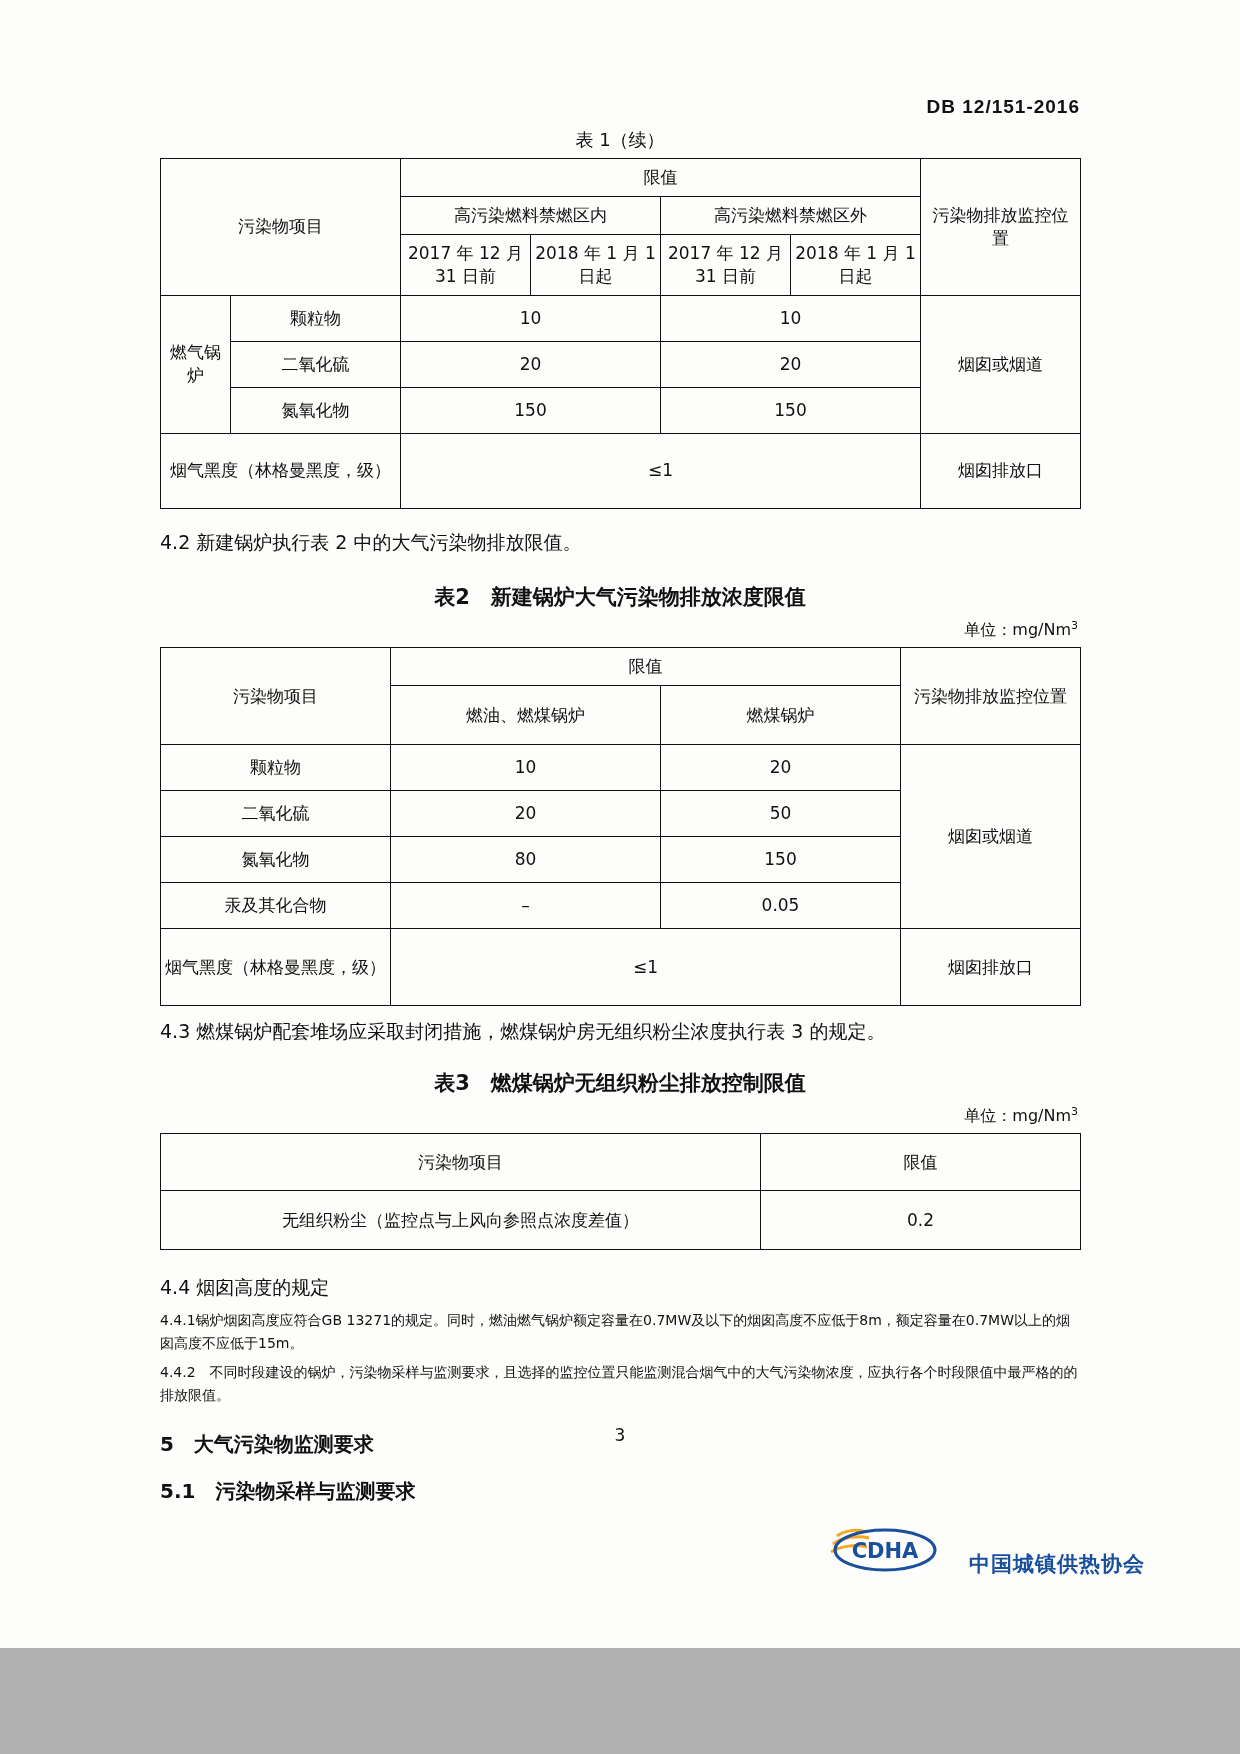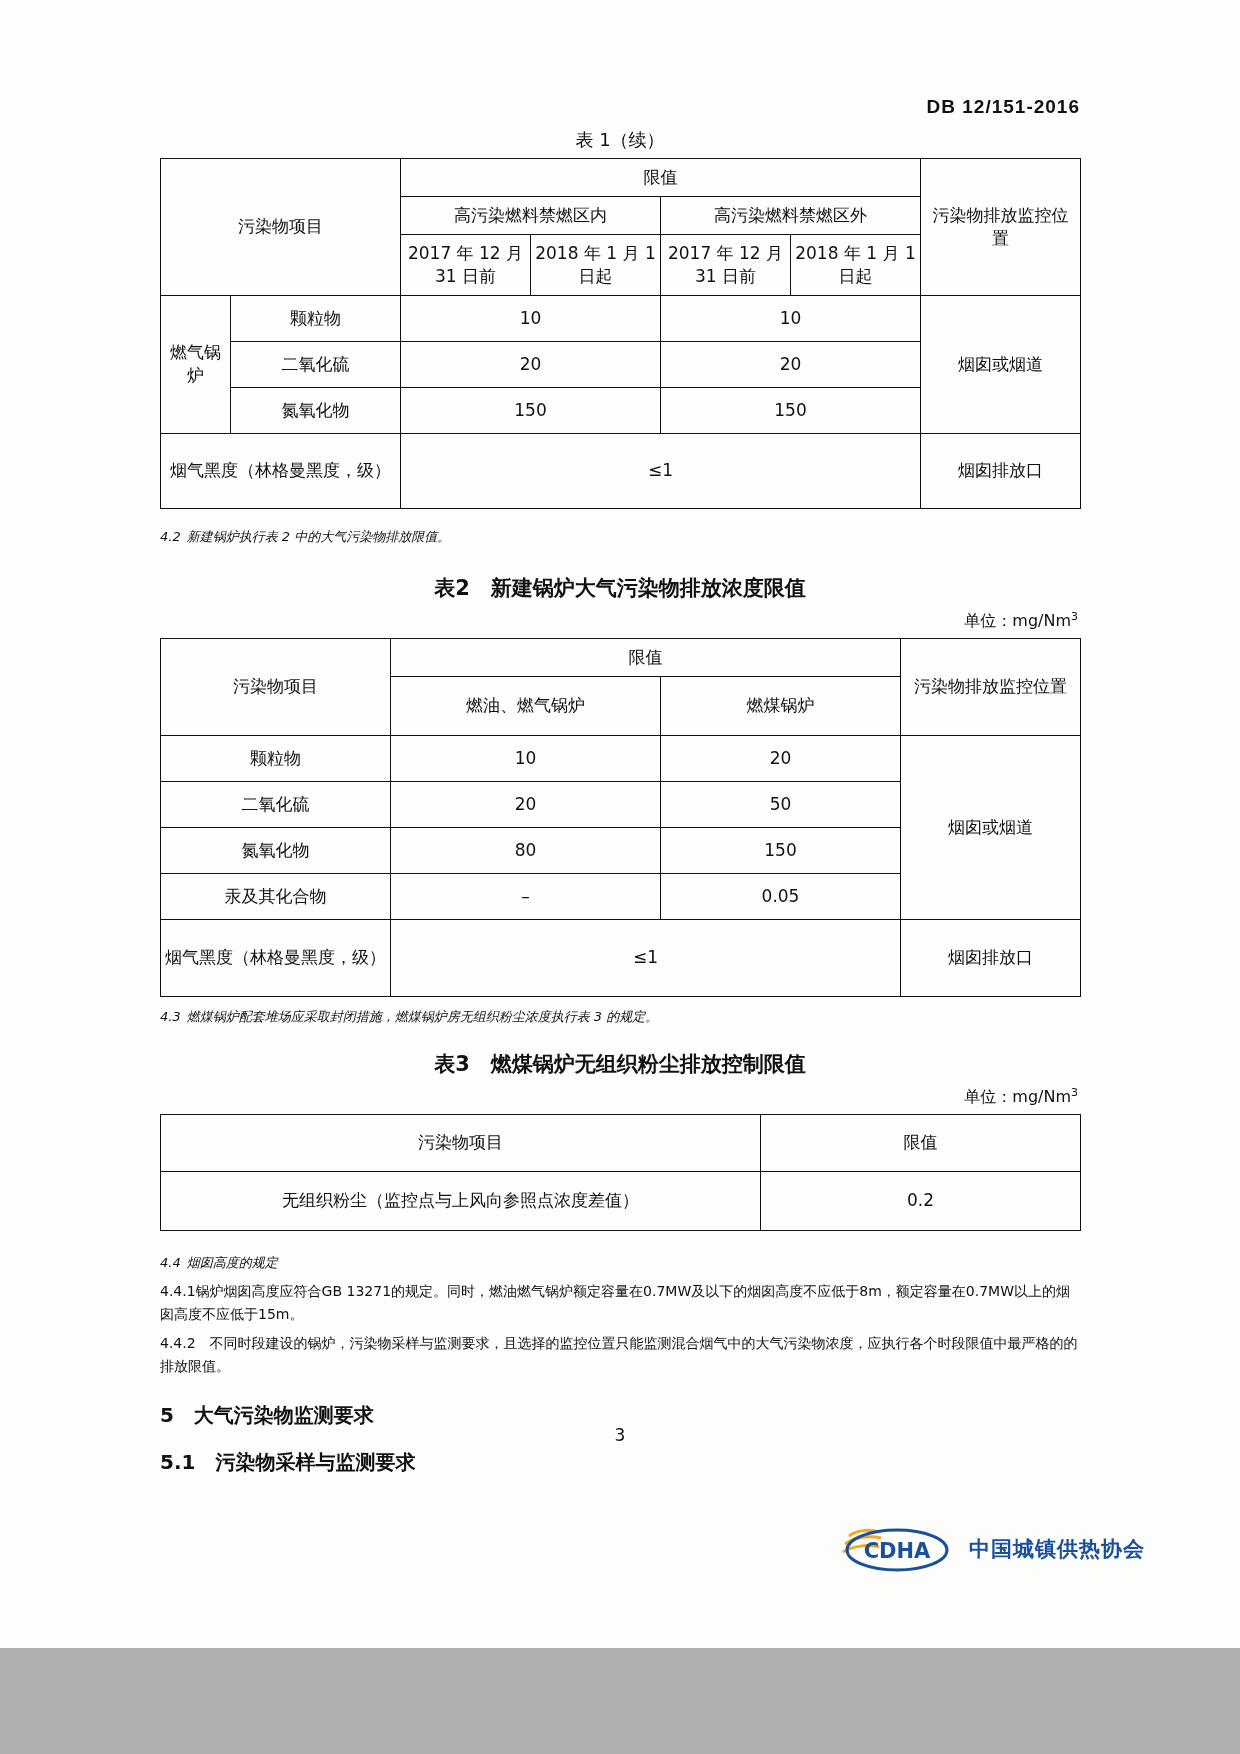--- a/index.html
+++ b/index.html
@@ -63,25 +63,24 @@
     border: 1.3px solid #111;
     text-align: center;
     vertical-align: middle;
     font-size: 17px;
     font-family: "DejaVu Sans", sans-serif;
     padding: 7px 4px;
     line-height: 1.35;
   }
   .tall { height: 46px; }
   .para {
-    font-size: 13px;
+    font-size: 19px;
     font-family: "DejaVu Sans", sans-serif;
     margin: 18px 0 0 0;
     line-height: 1.6;
-    font-style: italic;
   }
   .para-num { margin-right: 6px; }
   .section-h {
     font-size: 20px;
     font-weight: bold;
     font-family: "DejaVu Sans", sans-serif;
     margin: 24px 0 0 0;
   }
   .body-text {
     font-size: 14px;
@@ -96,22 +95,22 @@
     top: 1425px;
     text-align: center;
     font-size: 17px;
     font-family: "DejaVu Sans", sans-serif;
   }
   .logo {
     position: absolute;
     right: 95px;
     bottom: 70px;
     display: flex;
-    align-items: center;
-    gap: 14px;
+    align-items: flex-end;
+    gap: 26px;
   }
   .logo-mark {
     width: 120px;
     height: 58px;
     position: relative;
   }
   .logo-text {
     font-family: "DejaVu Sans", sans-serif;
     font-size: 21px;
     font-weight: bold;
@@ -193,21 +192,21 @@
         <col style="width:240px">
         <col style="width:180px">
       </colgroup>
       <tbody>
         <tr>
           <td rowspan="2" style="height:44px">污染物项目</td>
           <td colspan="2">限值</td>
           <td rowspan="2">污染物排放监控位置</td>
         </tr>
         <tr>
-          <td style="height:44px">燃油、燃气锅炉</td>
+          <td style="height:44px">燃油、燃煤锅炉</td>
           <td>燃煤锅炉</td>
         </tr>
         <tr class="tall">
           <td>颗粒物</td>
           <td>10</td>
           <td>20</td>
           <td rowspan="4">烟囱或烟道</td>
         </tr>
         <tr class="tall">
           <td>二氧化硫</td>

